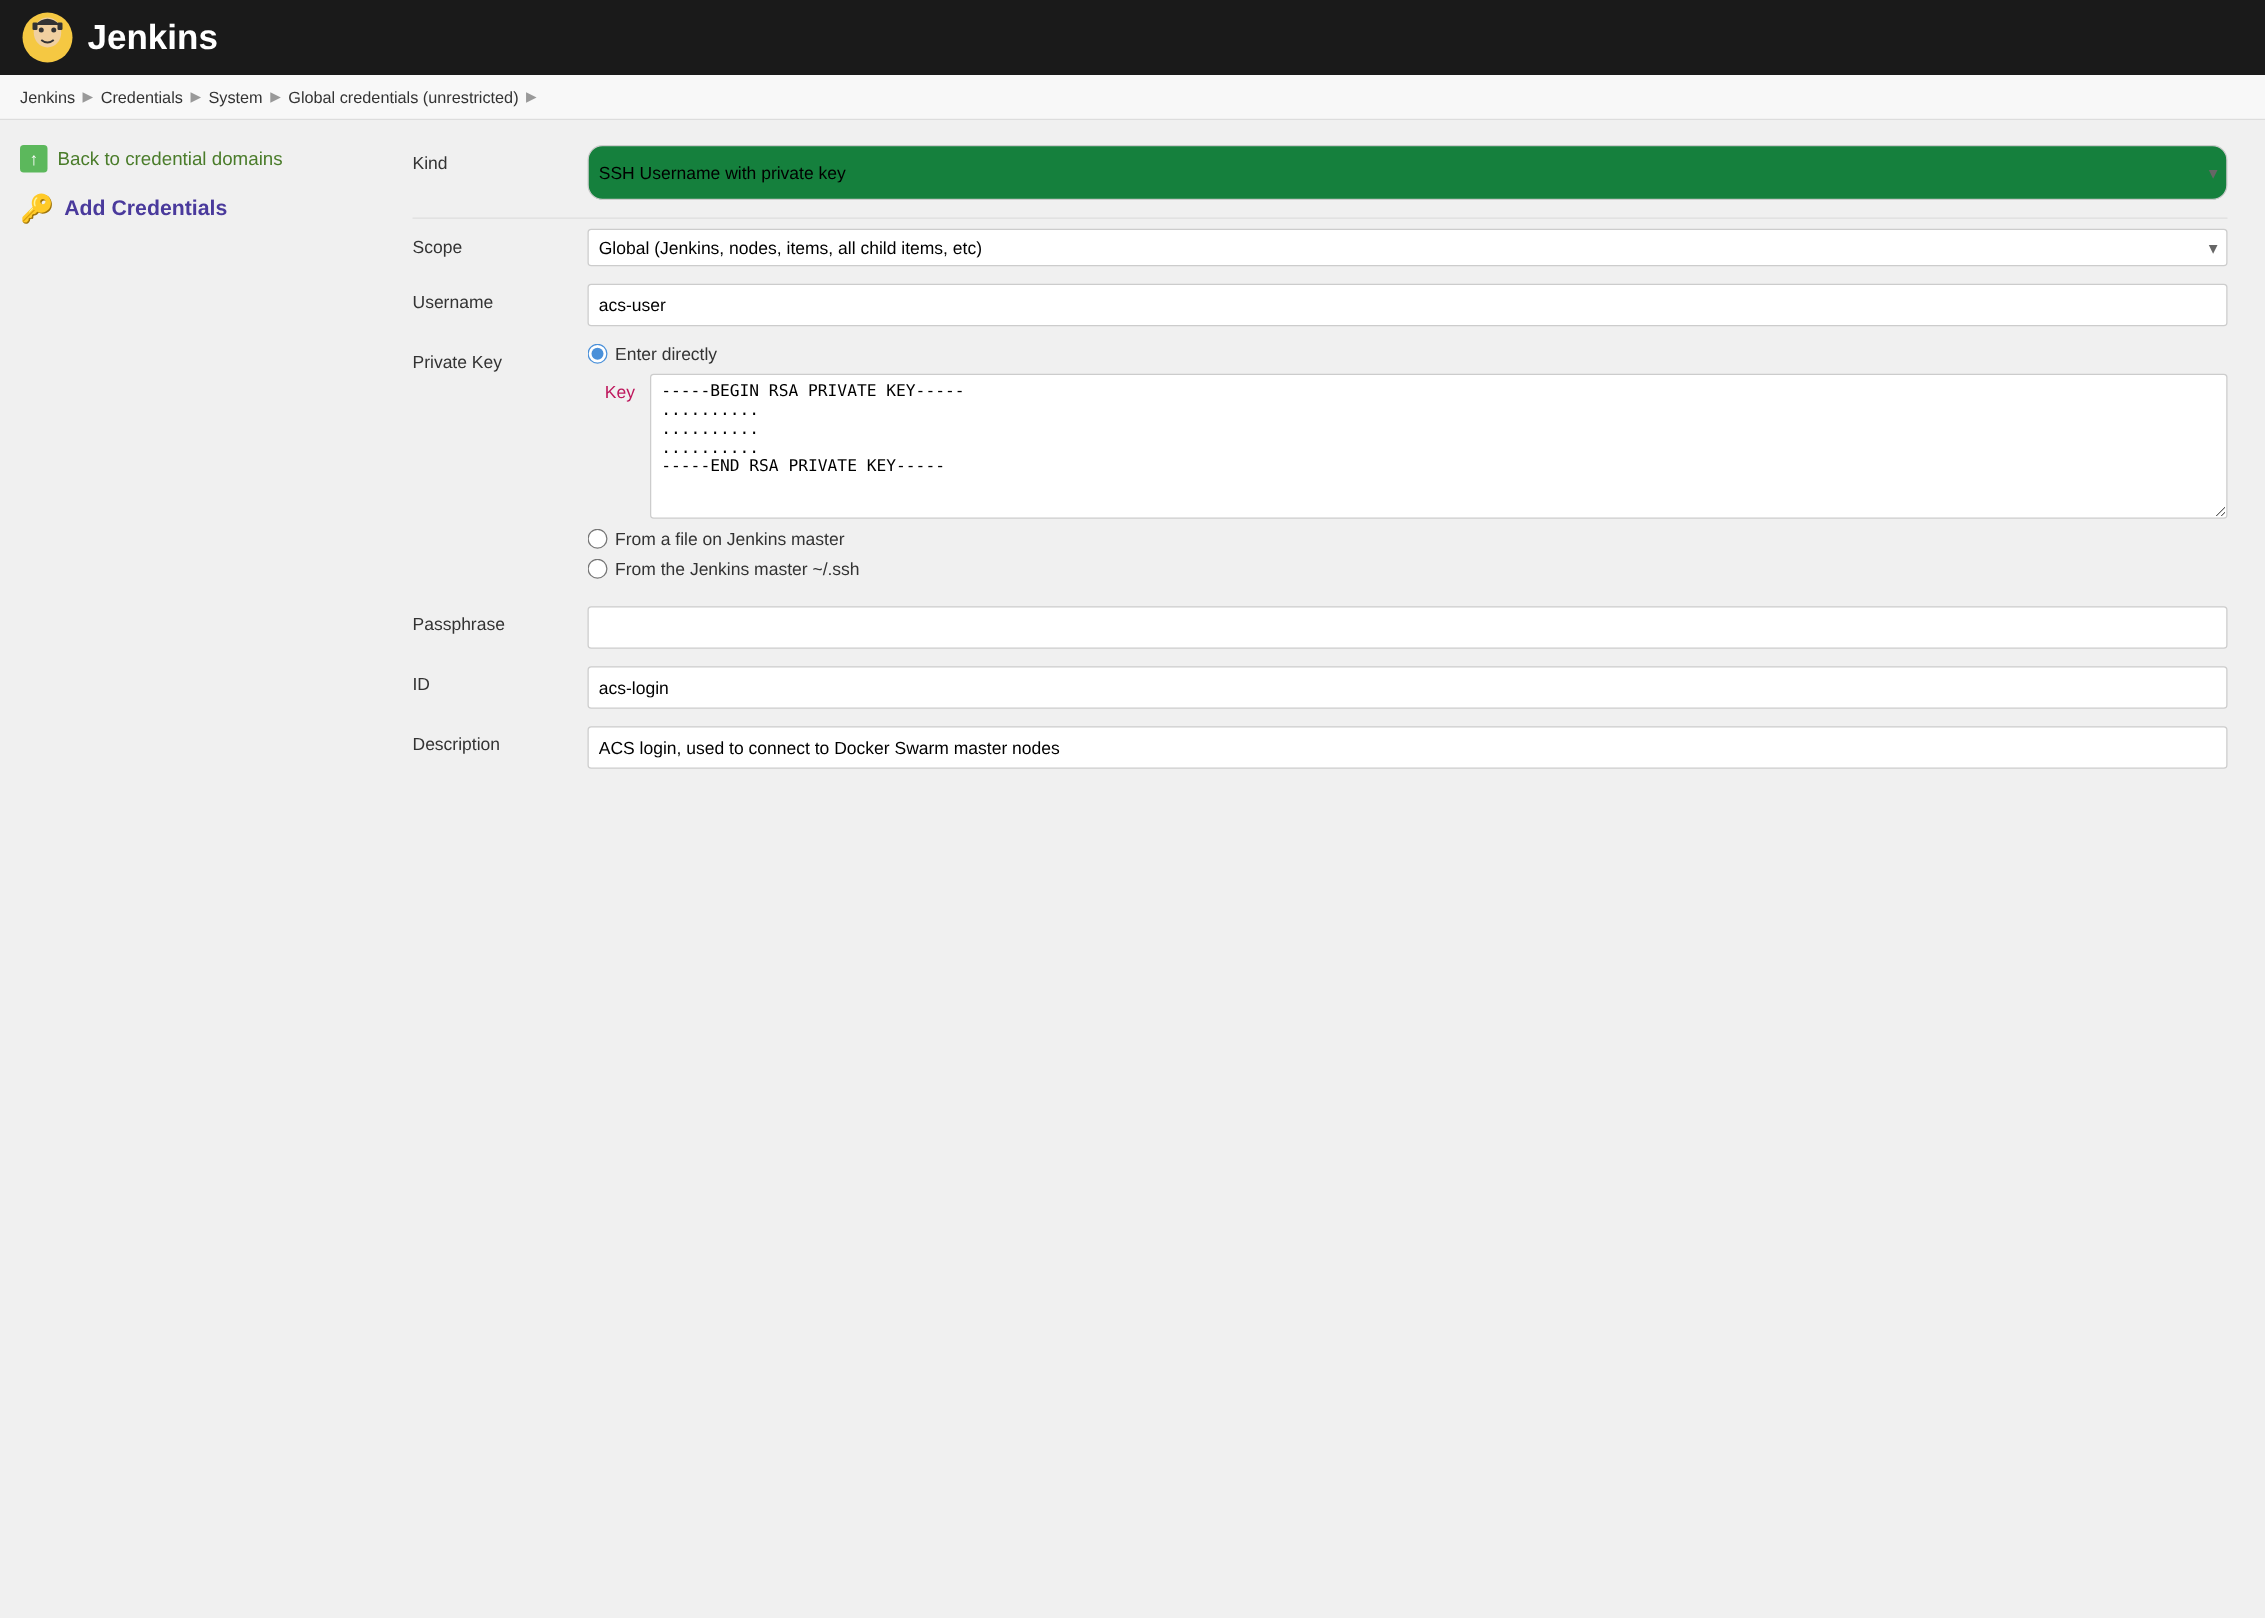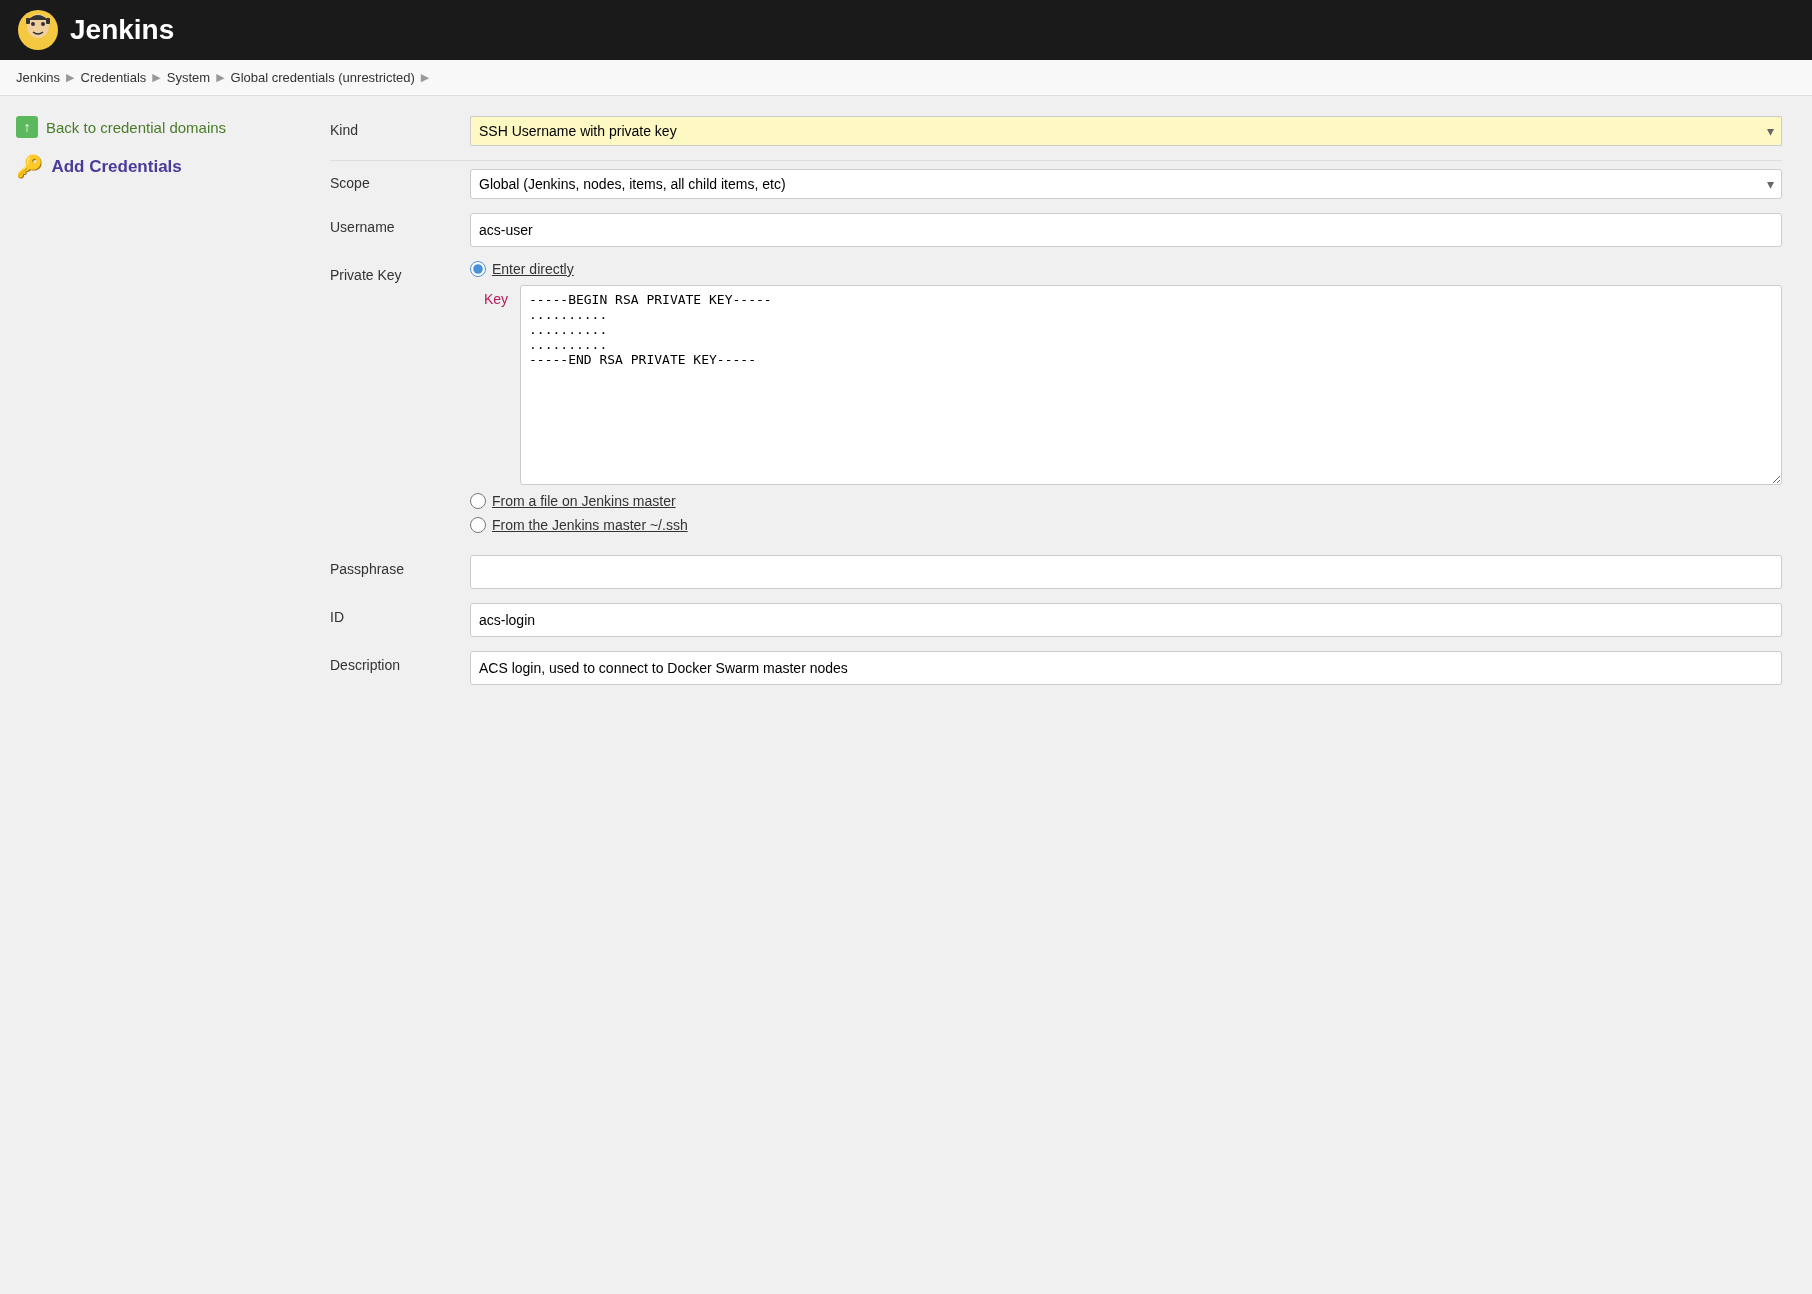--- a/index.html
+++ b/index.html
@@ -128,24 +128,24 @@
       font-size: 14px;
       background: white;
       height: 14px;
     }
 
     
     .kind-select {
       width: 100%;
       padding: 5px 8px;
       border: 1px solid #ccc;
-      border-radius: 1px;
-      font-size: 14px;
-      background: #fef9c3;
-      height: 30px;
+      border-radius: 12px;
+      font-size: 14px;
+      background: #15803d;
+      height: 44px;
       appearance: none;
       -webkit-appearance: none;
       cursor: pointer;
     }
     .select-wrapper {
       position: relative;
     }
     .select-wrapper::after {
       content: '▾';
       position: absolute;
@@ -168,21 +168,20 @@
       appearance: none;
       -webkit-appearance: none;
       cursor: pointer;
     }
     .radio-option {
       display: flex;
       align-items: center;
       gap: 6px;
       margin-bottom: 8px;
       font-size: 14px;
-      text-decoration: underline;
     }
     .radio-option input[type="radio"] {
       accent-color: #4a90d9;
       width: 16px;
       height: 16px;
     }
     .key-textarea-row {
       display: flex;
       align-items: flex-start;
       margin-bottom: 8px;
@@ -196,21 +195,21 @@
       color: #be185d;
     }
     .key-textarea {
       flex: 1;
       border: 1px solid #ccc;
       border-radius: 3px;
       font-size: 13px;
       font-family: monospace;
       padding: 6px 8px;
       resize: vertical;
-      height: 200px;
+      height: 116px;
       background: white;
     }
 
     
     .ok-button-row {
       display: flex;
       justify-content: center;
       margin-top: 50px;
       margin-bottom: 40px;
     }

